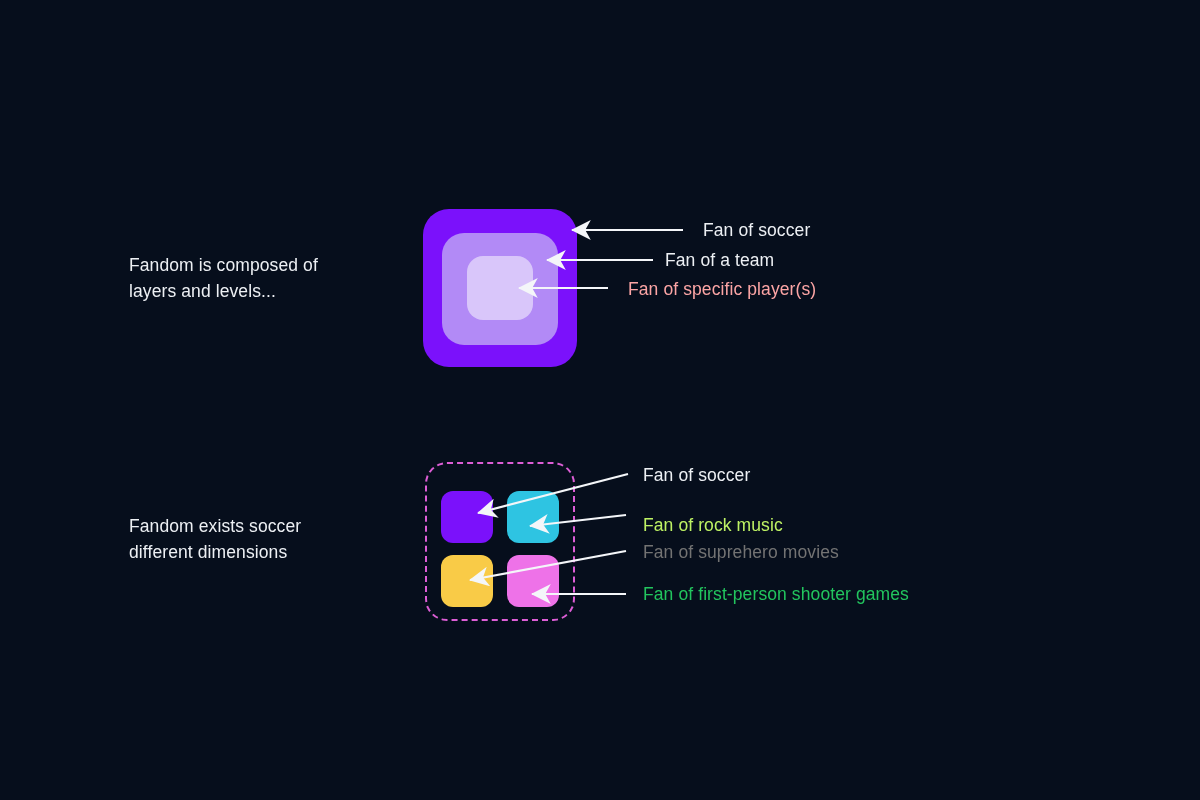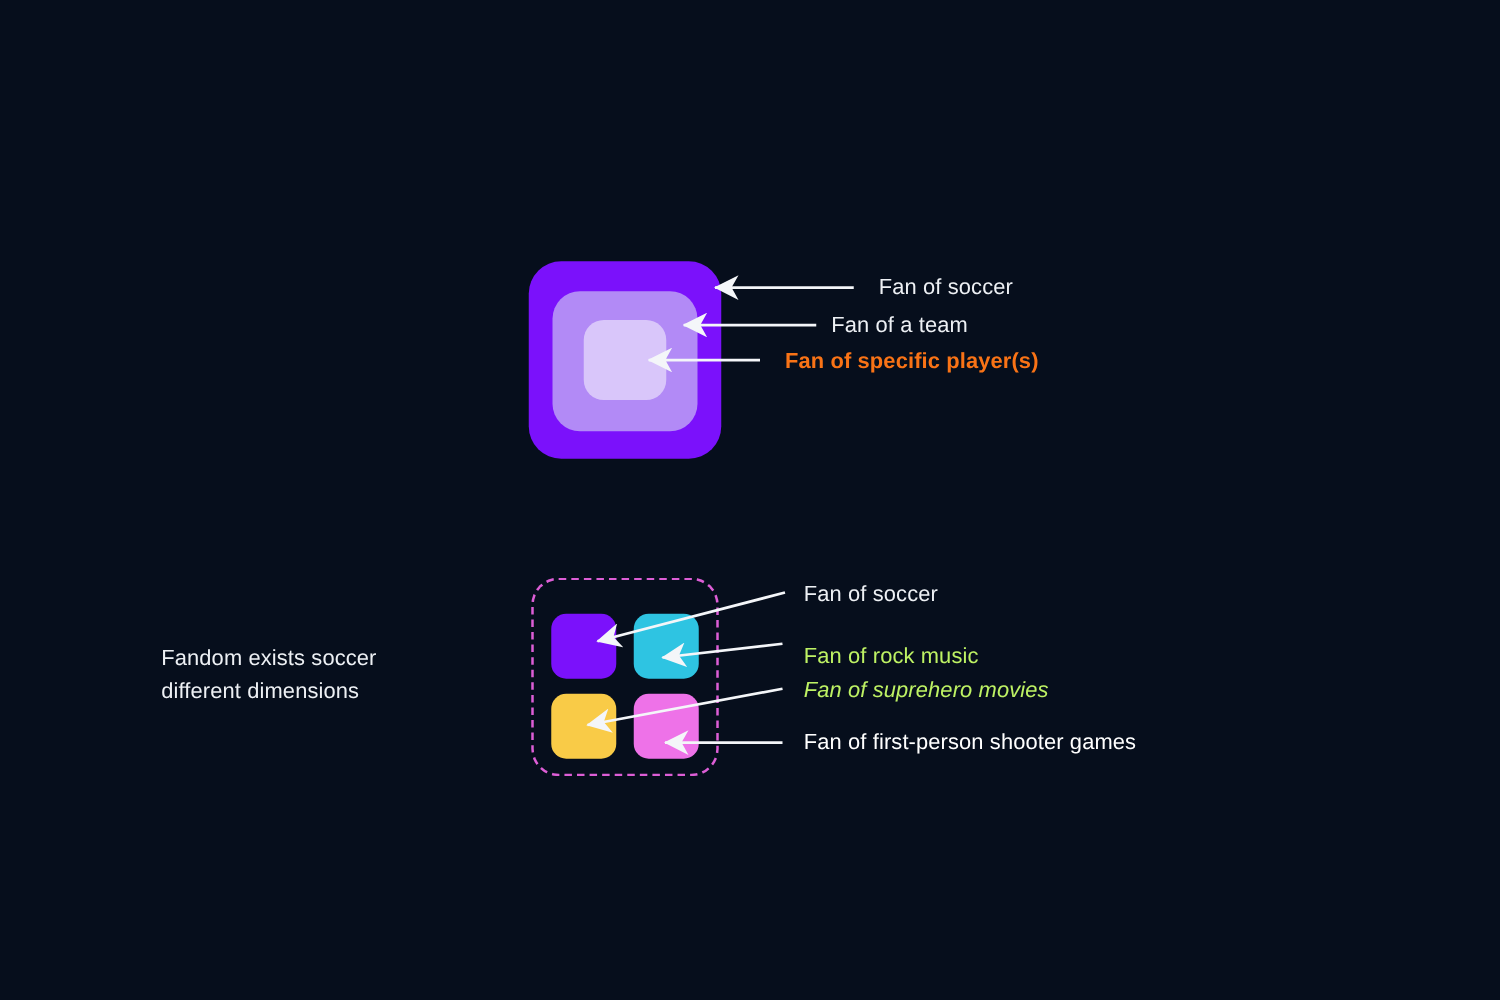--- a/index.html
+++ b/index.html
@@ -69,44 +69,48 @@
     width: 1200px; height: 800px;
     pointer-events: none;
   }
   .arrows line { stroke: currentColor; stroke-width: 2.2; }
 </style>
 </head>
 <body style="background: rgb(6, 14, 28);">
 
 <div class="stage" style="background: rgb(6, 14, 28);">
 
+  <div class="caption" id="caption-layers" style="color: rgb(237, 240, 244);">
+    <span>Fandom is composed of</span>
+    <span>layers and levels...</span>
+  </div>
 
   <div class="sq" id="sq-outer" style="background-color: rgb(123, 17, 251);"></div>
   <div class="sq" id="sq-middle" style="background-color: rgb(178, 138, 246);"></div>
   <div class="sq" id="sq-inner" style="background-color: rgb(217, 198, 250);"></div>
 
   <span class="callout" id="lbl-layer-0" style="color: rgb(237, 240, 244);">Fan of soccer</span>
   <span class="callout" id="lbl-layer-1" style="color: rgb(237, 240, 244);">Fan of a team</span>
-  <span class="callout" id="lbl-layer-2" style="color: #f97316; font-weight: bold;">Fan of specific player(s)</span>
+  <span class="callout" id="lbl-layer-2" style="color: #fca5a5;">Fan of specific player(s)</span>
 
   <div class="caption" id="caption-dimensions" style="color: rgb(237, 240, 244);">
     <span>Fandom exists soccer</span>
     <span>different dimensions</span>
   </div>
 
   <div id="dim-container" style="border-color: rgb(221, 94, 214);"></div>
   <div class="cell" id="cell-0" style="background-color: rgb(123, 17, 251);"></div>
   <div class="cell" id="cell-1" style="background-color: rgb(46, 196, 226);"></div>
   <div class="cell" id="cell-2" style="background-color: rgb(249, 203, 71);"></div>
   <div class="cell" id="cell-3" style="background-color: rgb(238, 114, 232);"></div>
 
   <span class="callout" id="lbl-cell-0" style="color: rgb(237, 240, 244);">Fan of soccer</span>
   <span class="callout" id="lbl-cell-1" style="color: #bef264; margin-top: 11px;">Fan of rock music</span>
-  <span class="callout" id="lbl-cell-2" style="color: #bef264; font-style: italic;">Fan of suprehero movies</span>
-  <span class="callout" id="lbl-cell-3" style="color: #ffffff;">Fan of first-person shooter games</span>
+  <span class="callout" id="lbl-cell-2" style="color: #737373;">Fan of suprehero movies</span>
+  <span class="callout" id="lbl-cell-3" style="color: #22c55e;">Fan of first-person shooter games</span>
 
   <svg class="arrows" viewBox="0 0 1200 800" xmlns="http://www.w3.org/2000/svg" style="color: rgb(244, 246, 249);">
     <defs>
       <marker id="ah" viewBox="0 0 10 10" refX="9.5" refY="5" markerWidth="9" markerHeight="9" orient="auto">
         <path d="M0,0 L10,5 L0,10 L2.8,5 z" fill="currentColor"></path>
       </marker>
     </defs>
 
     <line x1="683" y1="230" x2="572" y2="230" marker-end="url(#ah)"></line>
     <line x1="653" y1="260" x2="547" y2="260" marker-end="url(#ah)"></line>

